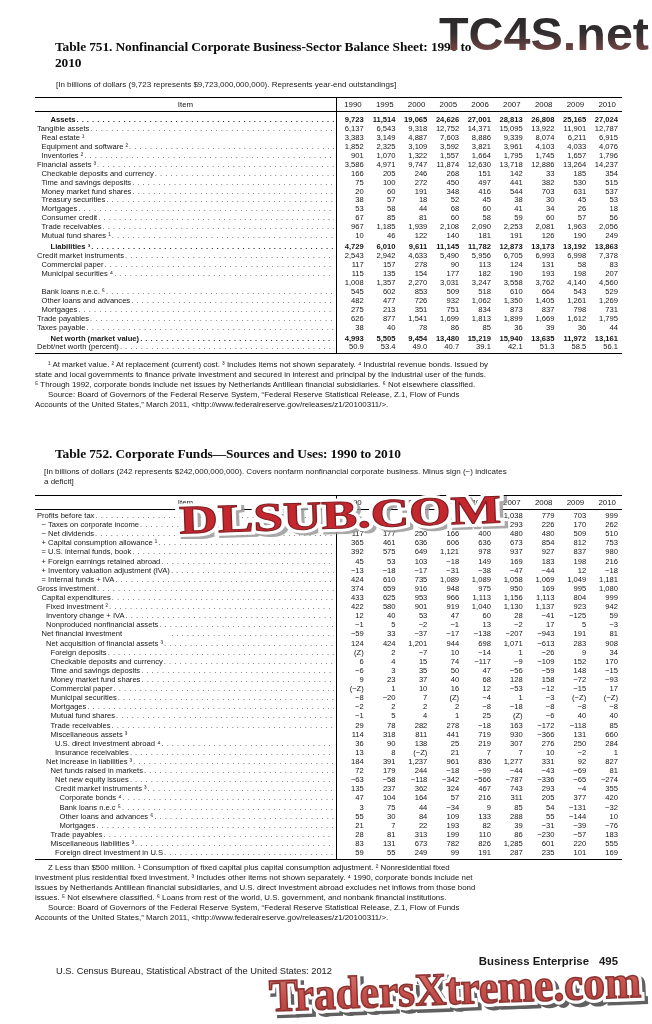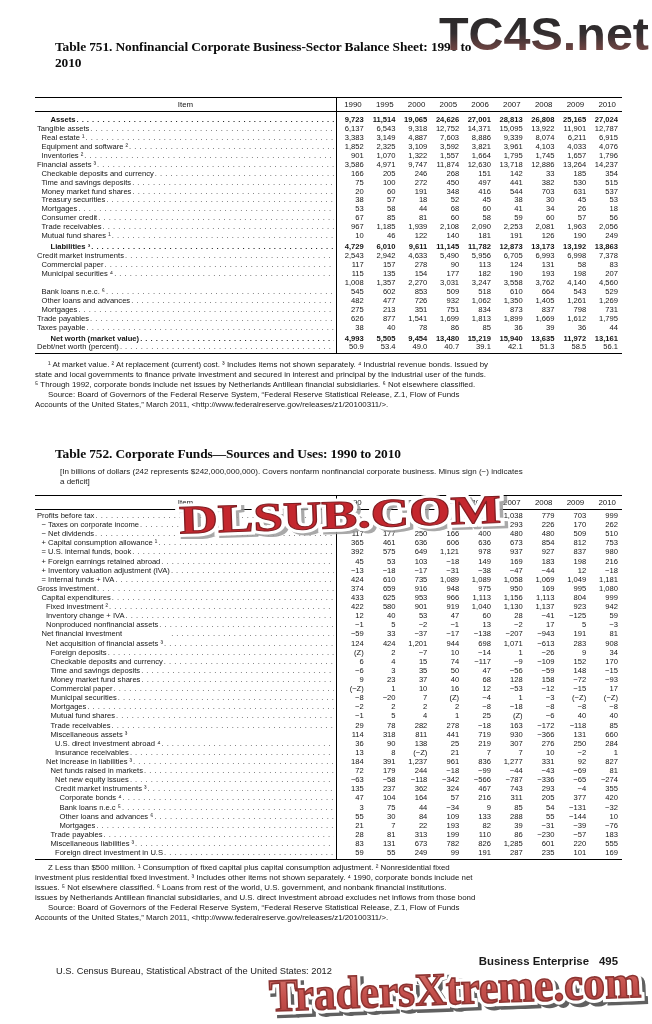--- a/index.html
+++ b/index.html
@@ -33,20 +33,21 @@
 </style>
 </head>
 <body>
 
 <div id="page">
 
   <div class="ttl" style="left:55px;top:39px;">
     <div>Table 751. Nonfinancial Corporate Business-Sector Balance Sheet: 1990 to</div>
     <div>2010</div>
   </div>
+  <div class="note" style="left:56px;top:80px;">[In billions of dollars (9,723 represents $9,723,000,000,000). Represents year-end outstandings]</div>
 
   <div class="dtable" id="table751" style="left:35px;top:97px;">
     <div class="vrule"></div>
   <div class="thead">
         <div class="h-item">Item</div>
         <div class="h-year">1990</div>
         <div class="h-year">1995</div>
         <div class="h-year">2000</div>
         <div class="h-year">2005</div>
         <div class="h-year">2006</div>
@@ -80,21 +81,21 @@
           <div class="val">6,543</div>
           <div class="val">9,318</div>
           <div class="val">12,752</div>
           <div class="val">14,371</div>
           <div class="val">15,095</div>
           <div class="val">13,922</div>
           <div class="val">11,901</div>
           <div class="val">12,787</div>
         </div>
         <div class="trow">
-          <div class="stub" style="padding-left: 6.5px;">
+          <div class="stub" style="padding-left: 6.5px; flex-direction: column;">
             <span class="lbl">Real estate ¹</span>
             <span class="dots"> . . . . . . . . . . . . . . . . . . . . . . . . . . . . . . . . . . . . . . . . . . . . . . . . . . . . . . . . . . . . . . . . . . . . . . . . . . . . . . . . . . . . . . . . . .</span>
           </div>
           <div class="val">3,383</div>
           <div class="val">3,149</div>
           <div class="val">4,887</div>
           <div class="val">7,603</div>
           <div class="val">8,886</div>
           <div class="val">9,339</div>
           <div class="val">8,074</div>
@@ -450,21 +451,21 @@
     </div>
   <div class="fnotes" id="fn751" style="left:35px;top:360px;">
       <div class="ind">¹ At market value. ² At replacement (current) cost. ³ Includes items not shown separately. ⁴ Industrial revenue bonds. Issued by</div>
       <div>state and local governments to finance private investment and secured in interest and principal by the industrial user of the funds.</div>
       <div>⁵ Through 1992, corporate bonds include net issues by Netherlands Antillean financial subsidiaries. ⁶ Not elsewhere classified.</div>
       <div class="ind">Source: Board of Governors of the Federal Reserve System, “Federal Reserve Statistical Release, Z.1, Flow of Funds</div>
       <div>Accounts of the United States,” March 2011, &lt;http://www.federalreserve.gov/releases/z1/20100311/&gt;.</div>
     </div>
 
   <div class="ttl" style="left:55px;top:446px;">Table 752. Corporate Funds—Sources and Uses: 1990 to 2010</div>
-  <div class="note" style="left:60px;top:467px;">
+  <div class="note" style="left:44px;top:467px;">
     <div>[In billions of dollars (242 represents $242,000,000,000). Covers nonfarm nonfinancial corporate business. Minus sign (−) indicates</div>
     <div>a deficit]</div>
   </div>
 
   <div class="dtable" id="table752" style="left:35px;top:495px;">
     <div class="vrule"></div>
   <div class="thead">
         <div class="h-item">Item</div>
         <div class="h-year">1990</div>
         <div class="h-year">1995</div>
@@ -1045,22 +1046,22 @@
           <div class="val">287</div>
           <div class="val">235</div>
           <div class="val">101</div>
           <div class="val">169</div>
         </div>
       </div>
     </div>
   <div class="fnotes" id="fn752" style="left:35px;top:863px;">
       <div class="ind">Z Less than $500 million. ¹ Consumption of fixed capital plus capital consumption adjustment. ² Nonresidential fixed</div>
       <div>investment plus residential fixed investment. ³ Includes other items not shown separately. ⁴ 1990, corporate bonds include net</div>
+      <div>issues by Netherlands Antillean financial subsidiaries, and U.S. direct investment abroad excludes net inflows from those bond</div>
       <div>issues. ⁵ Not elsewhere classified. ⁶ Loans from rest of the world, U.S. government, and nonbank financial institutions.</div>
-      <div>issues by Netherlands Antillean financial subsidiaries, and U.S. direct investment abroad excludes net inflows from those bond</div>
       <div class="ind">Source: Board of Governors of the Federal Reserve System, “Federal Reserve Statistical Release, Z.1, Flow of Funds</div>
       <div>Accounts of the United States,” March 2011, &lt;http://www.federalreserve.gov/releases/z1/20100311/&gt;.</div>
     </div>
 
   <div class="footer-right">
     <span>Business Enterprise</span>
     <span>495</span>
   </div>
   <div class="footer-credit">U.S. Census Bureau, Statistical Abstract of the United States: 2012</div>
 

